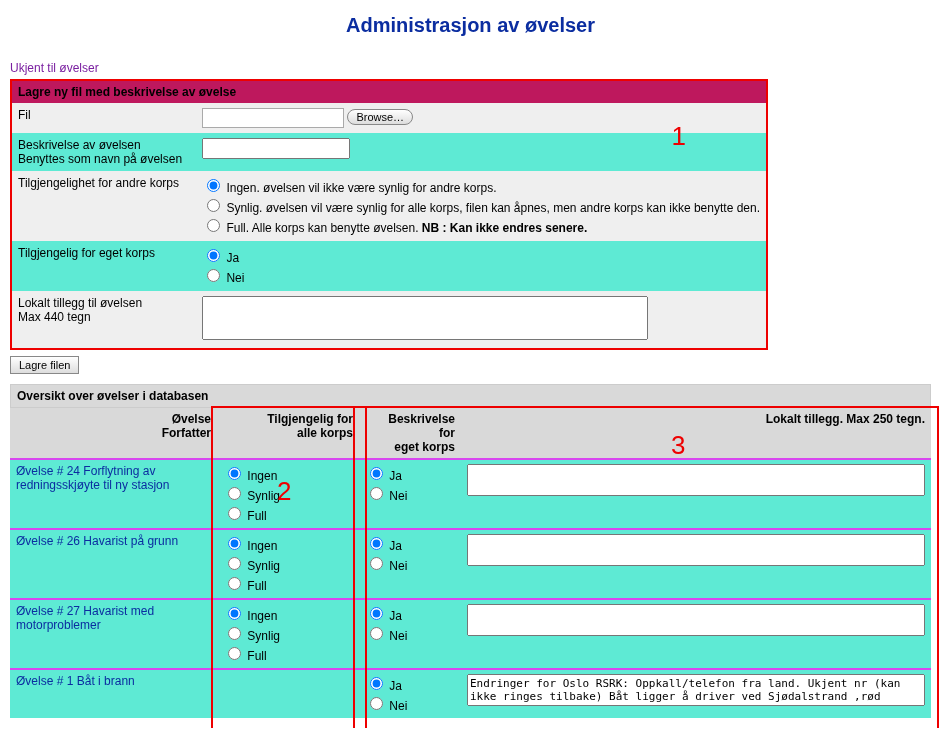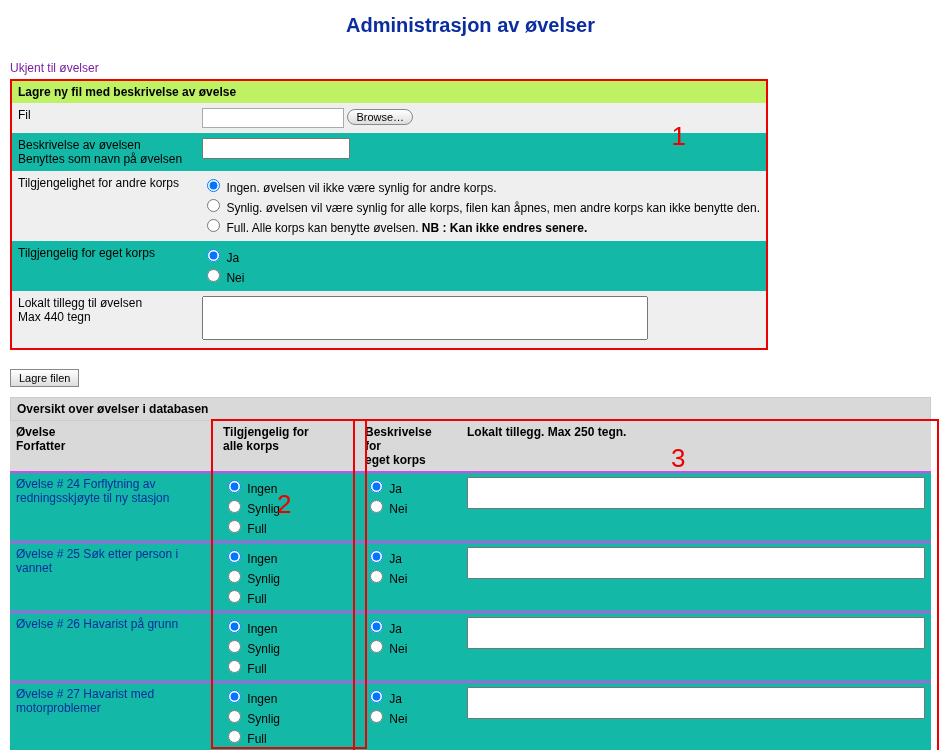--- a/index.html
+++ b/index.html
@@ -40,21 +40,21 @@
     width: 100%;
     border-collapse: collapse;
   }
   table.form-table td {
     padding: 5px 6px;
     vertical-align: top;
     font-size: 12px;
     margin-left: 19px;
   }
   .stripe { background: #efefef; }
-  .white  { background: #14b8a6; }
+  .white  { background: #5eead4; }
   input[type=text].short { width: 140px; }
   textarea.local { width: 440px; height: 34px; font-family: monospace; font-size: 11px; resize: none; }
   textarea.local-big { width: 440px; height: 38px; }
   .btn {
     font-size: 11px;
     padding: 1px 8px;
     border: 1px solid #888;
     border-radius: 10px;
     background: linear-gradient(#fff,#ddd);
     cursor: pointer;
@@ -77,21 +77,21 @@
     color: #e00;
     font-size: 26px;
     font-weight: normal;
   }
   .red-num-1 { position: absolute; right: 80px; top: 40px; }
   .col-label { width: 210px; }
   .col-input { }
   
   table.list-table { width: 100%; border-collapse: collapse; }
   table.list-table th {
-    text-align: left;
+    text-align: right;
     padding: 4px 6px;
     font-size: 12px;
     font-weight: bold;
     background: #d9d9d9;
     vertical-align: top;
   }
   table.list-table td {
     padding: 4px 6px;
     font-size: 12px;
     vertical-align: top;
@@ -121,21 +121,21 @@
 
 
 
 <div class="page-title">Administrasjon av øvelser</div>
 
 <a href="#" class="return-link">Ukjent til øvelser</a>
 
 
 <div class="red-box-1">
   <span class="red-num red-num-1">1</span>
-  <div class="section-header" style="border:0; background:#bef264;">Lagre ny fil med beskrivelse av øvelse</div>
+  <div class="section-header" style="border:0; background:#be185d;">Lagre ny fil med beskrivelse av øvelse</div>
   <table class="form-table">
     <tbody>
         <tr class="stripe">
       <td class="col-label">Fil</td>
       <td class="col-input">
         <span class="file-placeholder"></span>
         <button class="btn">Browse…</button>
       </td>
     </tr>
     <tr class="white">
@@ -168,21 +168,21 @@
         <span>Max 440 tegn</span>
       </td>
       <td class="col-input">
         <textarea class="local local-big" style=""></textarea>
       </td>
     </tr>
   </tbody>
     </table>
 </div>
 
-<div style="margin-top:19px;">
+<div style="margin-top:6px;">
   <button class="btn-square">Lagre filen</button>
 </div>
 
 
 <div class="section container-rel">
   <div class="section-header">Oversikt over øvelser i databasen</div>
 
   <table class="list-table" id="list-table">
     <thead>
       <tr>
@@ -210,33 +210,20 @@
             <label><input type="radio" name="all0" style=""> Synlig</label>
             <label><input type="radio" name="all0" style=""> Full</label>
           </td>
           <td class="own-col">
             <label><input type="radio" name="own0" checked="" style=""> Ja</label>
             <label><input type="radio" name="own0" style=""> Nei</label>
           </td>
           <td><textarea class="row-text" style=""></textarea></td>
         </tr>
         <tr class="row-sep white">
-          <td><a href="#" class="exercise-link">Øvelse # 25 Søk etter person i vannet</a></td>
-          <td class="radio-col">
-            <label><input type="radio" name="all1" checked="" style=""> Ingen</label>
-            <label><input type="radio" name="all1" style=""> Synlig</label>
-            <label><input type="radio" name="all1" style=""> Full</label>
-          </td>
-          <td class="own-col">
-            <label><input type="radio" name="own1" checked="" style=""> Ja</label>
-            <label><input type="radio" name="own1" style=""> Nei</label>
-          </td>
-          <td><textarea class="row-text" style=""></textarea></td>
-        </tr>
-        <tr class="row-sep white">
           <td><a href="#" class="exercise-link">Øvelse # 26 Havarist på grunn</a></td>
           <td class="radio-col">
             <label><input type="radio" name="all2" checked="" style=""> Ingen</label>
             <label><input type="radio" name="all2" style=""> Synlig</label>
             <label><input type="radio" name="all2" style=""> Full</label>
           </td>
           <td class="own-col">
             <label><input type="radio" name="own2" checked="" style=""> Ja</label>
             <label><input type="radio" name="own2" style=""> Nei</label>
           </td>

